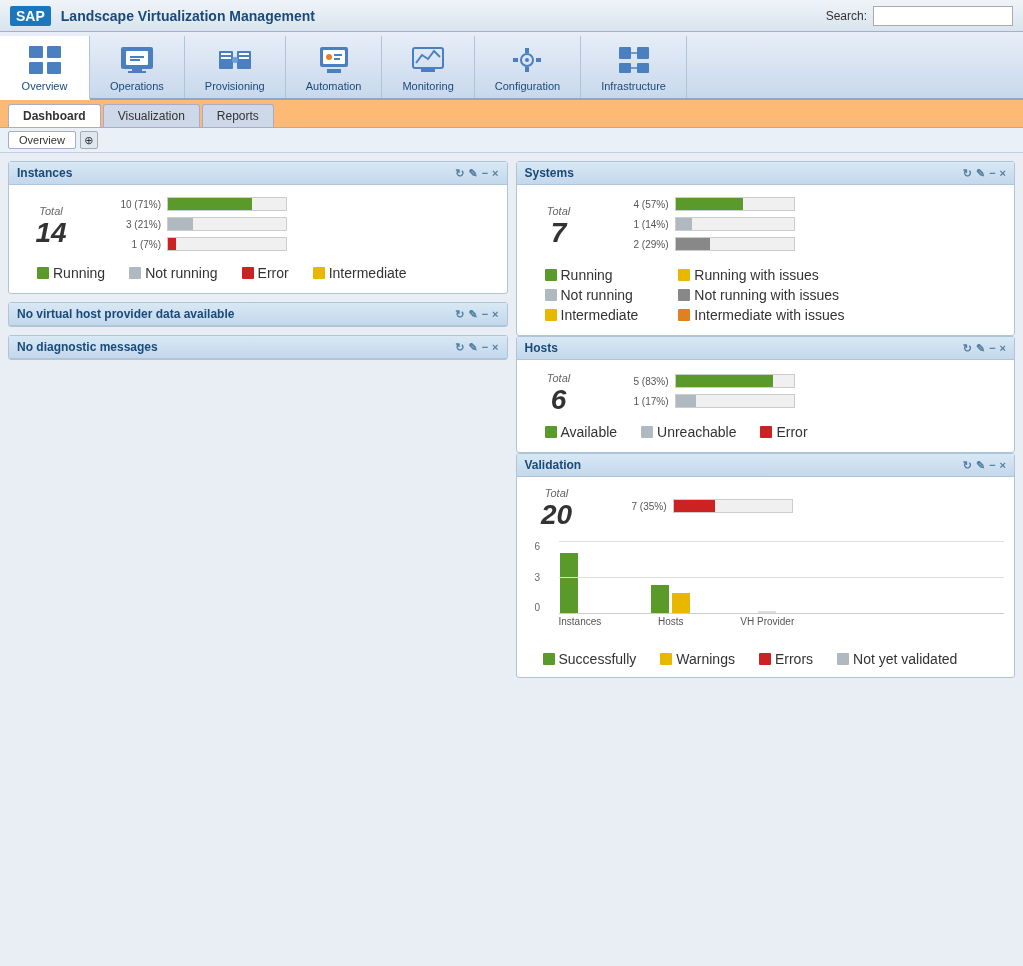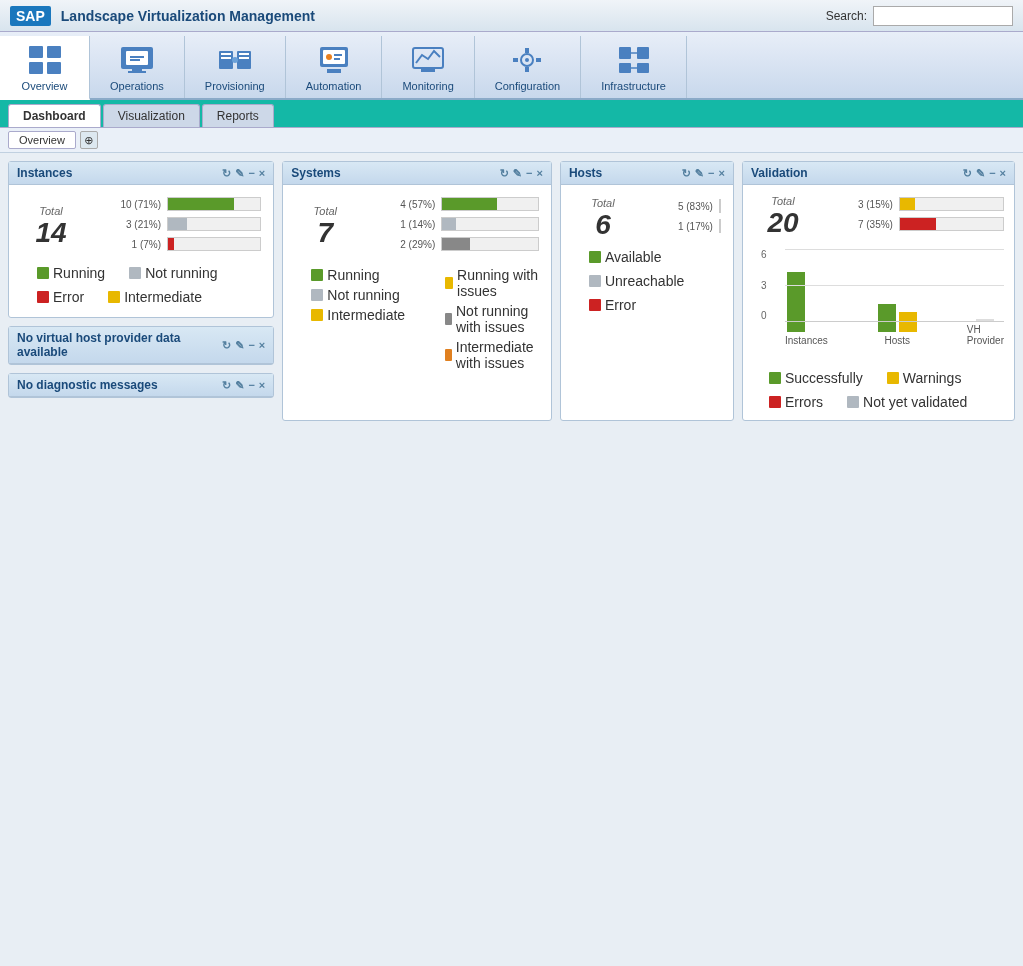--- a/index.html
+++ b/index.html
@@ -13,21 +13,21 @@
     #search-input { width: 140px; height: 20px; border: 1px solid #aaa; padding: 2px 4px; }
 
     
     #navbar { background: linear-gradient(to bottom, #e8eef8, #c8d8ec); border-bottom: 2px solid #8aaac8; display: flex; align-items: stretch; padding: 4px 0 0 0; }
     .nav-item { display: flex; flex-direction: column; align-items: center; padding: 6px 20px; cursor: pointer; min-width: 90px; border-right: 1px solid #b0c4d8; }
     .nav-item.active { background: white; border-bottom: 2px solid white; margin-bottom: -2px; }
     .nav-icon { width: 40px; height: 36px; display: flex; align-items: center; justify-content: center; }
     .nav-label { font-size: 11px; color: #1a4a7a; margin-top: 2px; }
 
     
-    #tabbar { background: #14b8a6; border-bottom: 1px solid #aac; display: flex; align-items: center; padding: 4px 8px 0; }
+    #tabbar { background: #fdba74; border-bottom: 1px solid #aac; display: flex; align-items: center; padding: 4px 8px 0; }
     .tab { padding: 4px 14px; border: 1px solid #aac; border-bottom: none; border-radius: 3px 3px 0 0; cursor: pointer; background: #cdd8e8; margin-right: 2px; font-size: 12px; }
     .tab.active { background: white; font-weight: bold; }
 
     
     #subbar { background: #eaf0f8; border-bottom: 1px solid #c0d0e0; display: flex; align-items: center; padding: 3px 8px; }
     .sub-tab { padding: 2px 10px; font-size: 11px; cursor: pointer; }
     .sub-tab.active { border: 1px solid #aac; background: white; border-radius: 2px; }
     .add-btn { width: 18px; height: 18px; border: 1px solid #aaa; background: #dde8f0; border-radius: 2px; display: flex; align-items: center; justify-content: center; cursor: pointer; font-size: 11px; margin-left: 4px; }
 
     
@@ -58,21 +58,21 @@
     
     .green { background-color: #5a9a2a; }
     .gray { background-color: #b0b8c0; }
     .red { background-color: #cc2222; }
     .yellow { background-color: #e8b800; }
     .dark-gray { background-color: #888; }
     .orange { background-color: #e08020; }
 
     
     #left-col { display: flex; flex-direction: column; gap: 8px; }
-    #right-col { display: flex; gap: 8px; }
+    #right-col { display: flex; flex-direction: column; }
 
     .small-panel { }
 
     
     .validation-body { padding: 10px; }
   </style>
 </head>
 <body>
 
 <div id="header">
@@ -406,26 +406,20 @@
       </div>
       <div class="panel-body validation-body">
 
         <div class="stat-widget">
           <div class="total-box">
             <div class="total-label">Total</div>
             <div class="total-number">20</div>
           </div>
           <div class="bars-area">
             <div class="bar-row">
-              <span class="bar-label-left">3 (15%)</span>
-              <div class="bar-track">
-                <div class="bar-fill yellow" style="width:15%"></div>
-              </div>
-            </div>
-            <div class="bar-row">
               <span class="bar-label-left">7 (35%)</span>
               <div class="bar-track">
                 <div class="bar-fill red" style="width:35%"></div>
               </div>
             </div>
           </div>
         </div>
 
         <div style="margin-top:10px; padding-left:8px;">
           <div style="display:flex; align-items:flex-end; position:relative; margin-left:24px;">

